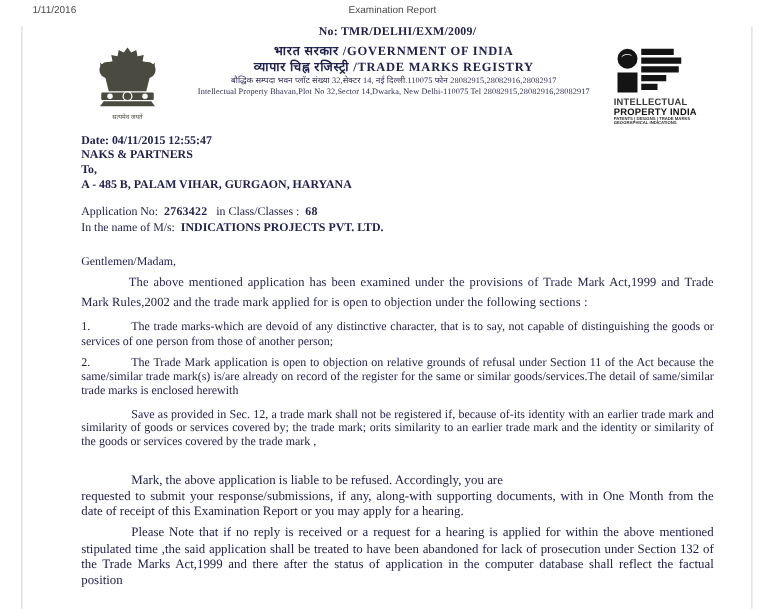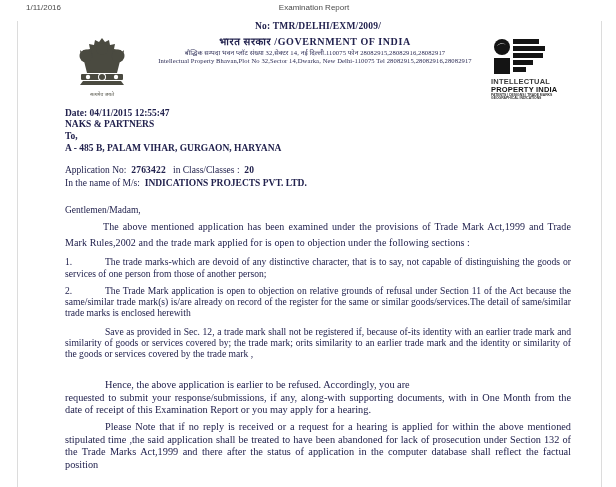--- a/index.html
+++ b/index.html
@@ -98,20 +98,21 @@
 
             <path d="M10 45 h38 l3 4 h-44 z"></path>
           </g>
         </svg>
       </span>
       <div class="motto">सत्यमेव जयते</div>
     </div>
 
     <div class="lh-center">
       <div class="lh-line1">भारत सरकार /GOVERNMENT OF INDIA</div>
+      <div class="lh-line2">व्यापार चिह्न रजिस्ट्री /TRADE MARKS REGISTRY</div>
       <div class="lh-addr">बौद्धिक सम्पदा भवन प्लॉट संख्या 32,सेक्टर 14, नई दिल्ली.110075 फोन 28082915,28082916,28082917</div>
       <div class="lh-addr">Intellectual Property Bhavan,Plot No 32,Sector 14,Dwarka, New Delhi-110075 Tel 28082915,28082916,28082917</div>
     </div>
 
     <div class="iplogo">
       <span>
         <svg width="62" height="40" viewBox="0 0 62 40">
           <g fill="#141414">
             <circle cx="11" cy="9" r="8"></circle>
             <path d="M6 8 a5 4 0 0 1 9 -1 a6 5 0 0 0 -9 1 z" fill="#ffffff"></path>
@@ -136,39 +137,39 @@
   </div>
 
   <div class="meta-line">NAKS &amp; PARTNERS</div>
   <div class="meta-line">To,</div>
   <div class="meta-line">A - 485 B, PALAM VIHAR, GURGAON, HARYANA</div>
 
   <div class="meta-gap">
     <span>Application No:</span>&nbsp;
     <b>2763422</b>&nbsp;&nbsp;
     <span>in Class/Classes :</span>&nbsp;
-    <b>20</b>
+    <b>68</b>
   </div>
   <div style="font-size:9.5px; line-height:13px;">
     <span>In the name of M/s:</span>&nbsp;
     <b>INDICATIONS PROJECTS PVT. LTD.</b>
   </div>
 
   <div class="salutation">Gentlemen/Madam,</div>
 
   <div class="intro">The above mentioned application has been examined under the provisions of Trade Mark Act,1999 and Trade Mark Rules,2002 and the trade mark applied for is open to objection under the following sections :</div>
 
   <div class="numitem">
     <span class="num">1.</span><span>The trade marks-which are devoid of any distinctive character, that is to say, not capable of distinguishing the goods or services of one person from those of another person;</span>
   </div>
 
   <div class="numitem">
     <span class="num">2.</span><span>The Trade Mark application is open to objection on relative grounds of refusal under Section 11 of the Act because the same/similar trade mark(s) is/are already on record of the register for the same or similar goods/services.The detail of same/similar trade marks is enclosed herewith</span>
   </div>
 
   <div class="para-sm">Save as provided in Sec. 12, a trade mark shall not be registered if, because of-its identity with an earlier trade mark and similarity of goods or services covered by; the trade mark; orits similarity to an earlier trade mark and the identity or similarity of the goods or services covered by the trade mark ,</div>
 
-  <div class="hence-line">Hence, the above application is earlier to be refused. Accordingly, you are</div>
+  <div class="hence-line">Mark, the above application is liable to be refused. Accordingly, you are</div>
   <div class="hence-rest">requested to submit your response/submissions, if any, along-with supporting documents, with in One Month from the date of receipt of this Examination Report or you may apply for a hearing.</div>
 
   <div class="note">Please Note that if no reply is received or a request for a hearing is applied for within the above mentioned stipulated time ,the said application shall be treated to have been abandoned for lack of prosecution under Section 132 of the Trade Marks Act,1999 and there after the status of application in the computer database shall reflect the factual position</div>
 
 </div>
 
 </body></html>

